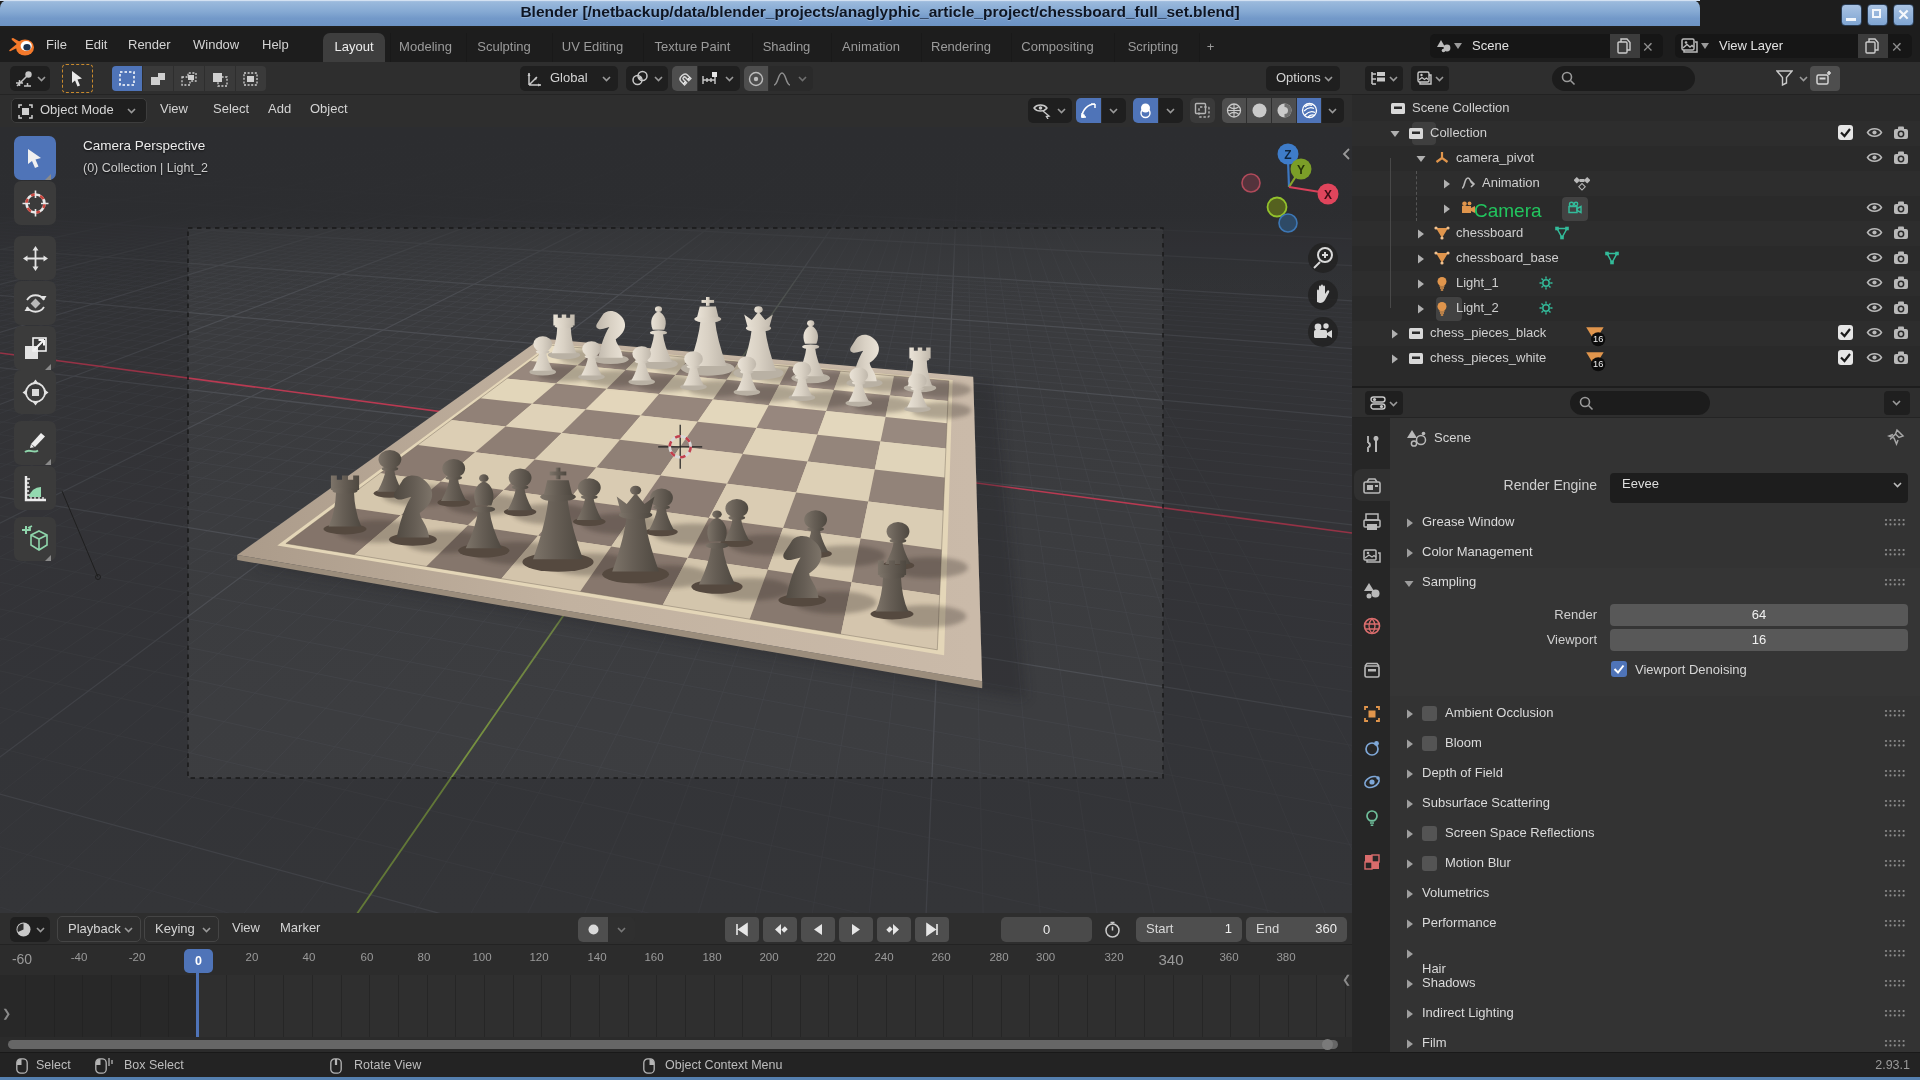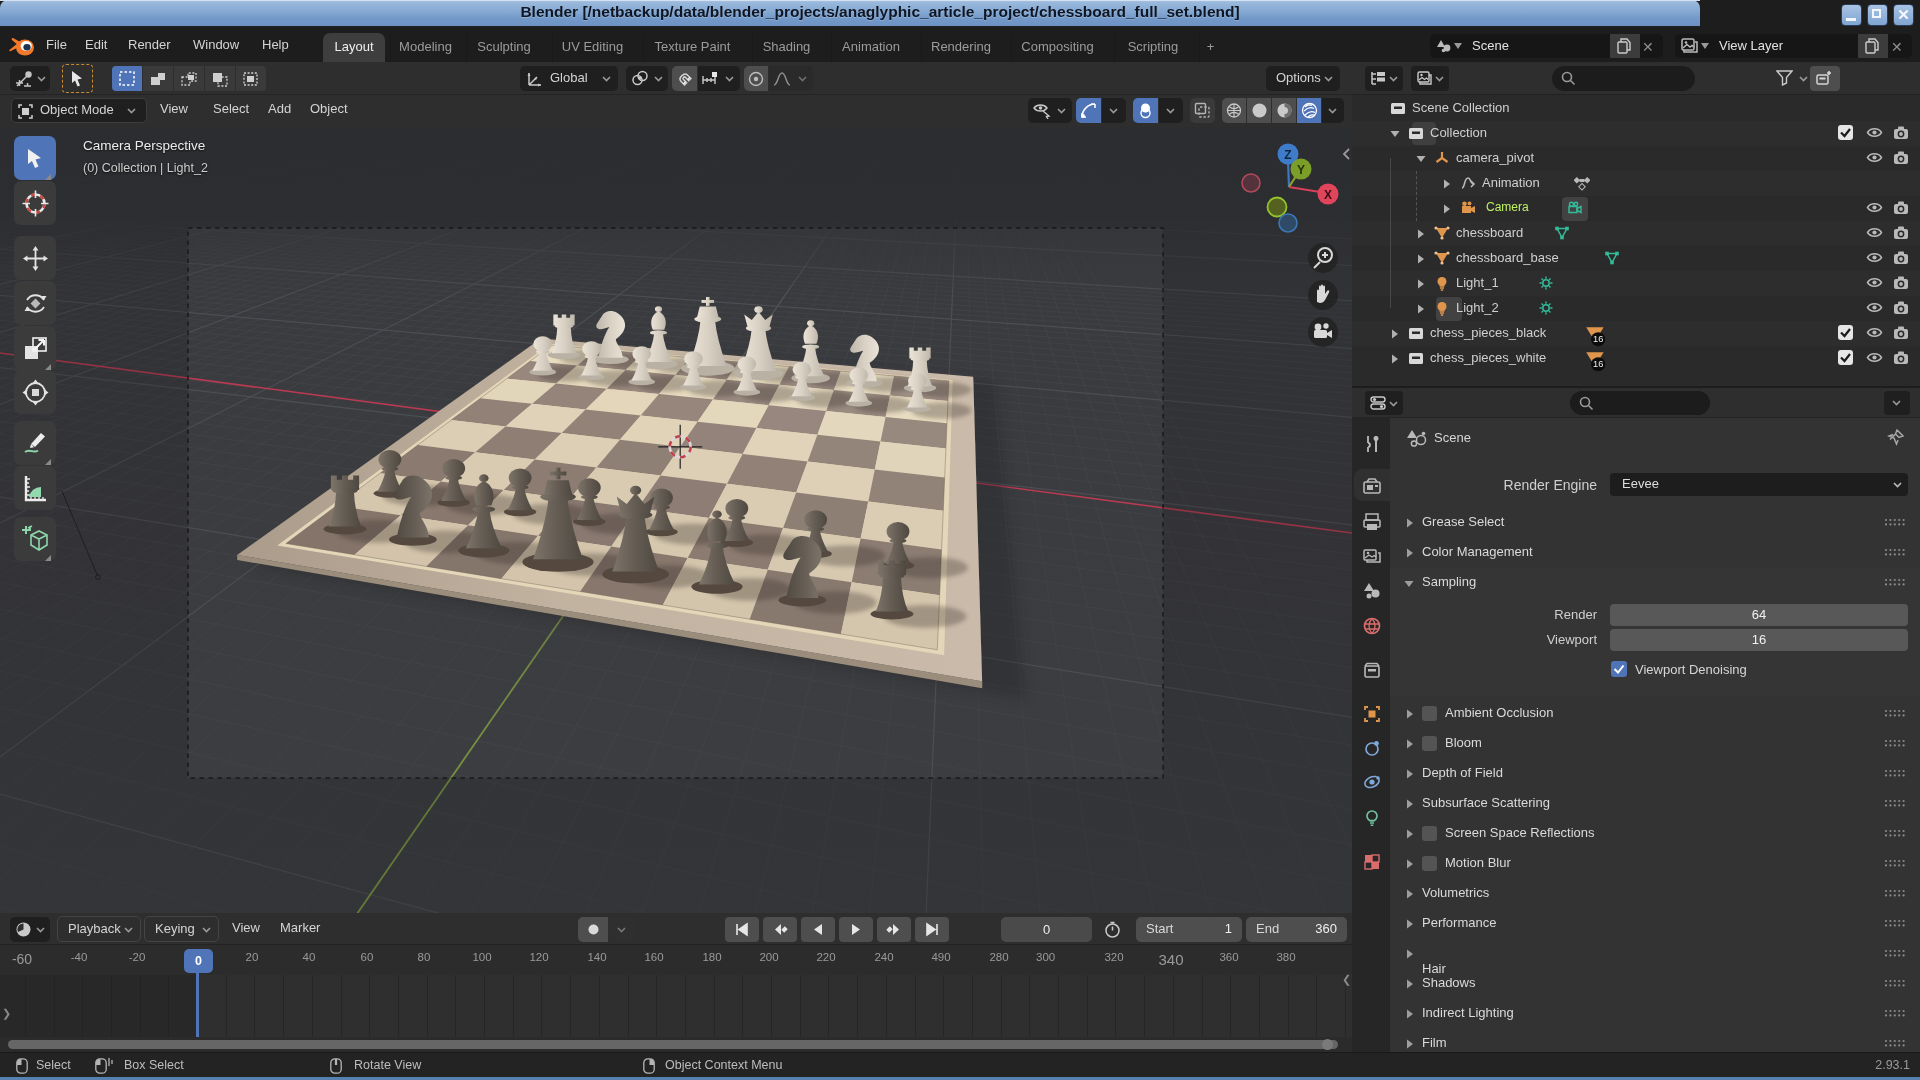--- a/index.html
+++ b/index.html
@@ -992,21 +992,21 @@
     <div class="abs" style="left:210px;top:135px;width:26px;height:24px;background:#424242;border-radius:4px"></div>
     <svg class="abs" style="left:90px;top:142px" width="9" height="10" viewBox="0 0 9 10">
       <path d="M2,0.5 L8,5 L2,9.5 Z" fill="#b0b0b0"></path>
     </svg>
     <svg class="abs" style="left:108px;top:138px" width="16" height="16" viewBox="0 0 16 16">
       <path d="M2,6 L11,6 L11,13 L2,13 Z" fill="#e0954c"></path>
       <circle cx="4.5" cy="3.8" r="2.3" fill="#e0954c"></circle>
       <circle cx="9.5" cy="3.4" r="1.9" fill="#e0954c"></circle>
       <path d="M11,8 L15,6 L15,13 L11,11 Z" fill="#e0954c"></path>
     </svg>
-    <div class="abs" style="left:134px;top:138px;font-size:12px;color:#bef264">Camera</div>
+    <div class="abs" style="left:122px;top:138px;font-size:19px;color:#22c55e">Camera</div>
     <svg class="abs" style="left:215px;top:138px" width="16" height="16" viewBox="0 0 16 16">
       <path d="M2,6.5 L10,6.5 L10,12.5 L2,12.5 Z" fill="none" stroke="#33bb9a" stroke-width="1.5"></path>
       <circle cx="4.5" cy="4.2" r="2" fill="none" stroke="#33bb9a" stroke-width="1.4"></circle>
       <circle cx="9" cy="3.9" r="1.7" fill="none" stroke="#33bb9a" stroke-width="1.4"></circle>
       <path d="M10,8.5 L14,6.5 L14,12.5 L10,10.5 Z" fill="none" stroke="#33bb9a" stroke-width="1.4"></path>
     </svg>
     <svg class="abs" style="left:64px;top:167px" width="9" height="10" viewBox="0 0 9 10">
       <path d="M2,0.5 L8,5 L2,9.5 Z" fill="#b0b0b0"></path>
     </svg>
     <svg class="abs" style="left:82px;top:163px" width="16" height="16" viewBox="0 0 16 16">
@@ -1278,32 +1278,32 @@
       <path d="M6,2 L11,10 L1,10 Z" fill="#b9b9b9"></path>
       <circle cx="15" cy="12" r="4.5" fill="none" stroke="#b9b9b9" stroke-width="1.5"></circle>
       <circle cx="8" cy="15.5" r="2.6" fill="none" stroke="#b9b9b9" stroke-width="1.5"></circle>
       <circle cx="17.5" cy="5.5" r="1.8" fill="#b9b9b9"></circle>
     </svg>
     <div class="abs" style="left:82px;top:42px;font-size:13px;color:#d6d6d6">Scene</div>
     <svg class="abs" style="left:535px;top:40px" width="18" height="18" viewBox="0 0 18 18">
       <path d="M10,2 L16,8 L12,9.5 L8.5,6 Z M8.5,6 L3,11.5 M11,12 L9.5,16 L7,10 L2,8 L6,6.5" stroke="#a8a8a8" stroke-width="1.5" fill="none"></path>
     </svg>
     <div class="abs" style="left:85px;top:89px;width:160px;text-align:right;font-size:14px;color:#cfcfcf">Render Engine</div>
-    <div class="abs" style="left:258px;top:85px;width:298px;height:23px;background:#1d1d1d;border-radius:4px">
+    <div class="abs" style="left:258px;top:85px;width:298px;height:30px;background:#1d1d1d;border-radius:4px">
       <div class="abs" style="left:12px;top:3px;font-size:13px;color:#dedede">Eevee</div>
       <svg class="abs" style="left:283px;top:9px" width="9" height="6" viewBox="0 0 9 6">
         <path d="M1,1 L4.5,4.5 L8,1" stroke="#bbb" stroke-width="1.6" fill="none"></path>
       </svg>
     </div>
     <div class="abs" style="left:38px;top:180px;width:530px;height:128px;background:#353535"></div>
     <div class="abs" style="left:38px;top:125px;width:530px;height:24px">
       <svg class="abs" style="left:15px;top:5px" width="9" height="10" viewBox="0 0 9 10">
         <path d="M2,0.5 L8,5 L2,9.5 Z" fill="#9e9e9e"></path>
       </svg>
-      <div class="abs" style="left:32px;top:1px;font-size:13px;color:#dadada">Grease Select</div>
+      <div class="abs" style="left:32px;top:1px;font-size:13px;color:#dadada">Grease Window</div>
       <svg class="abs" style="left:494px;top:5px" width="22" height="9" viewBox="0 0 22 9">
         <circle cx="2.0" cy="2.0" r="1.1" fill="#8a8a8a"></circle>
         <circle cx="6.4" cy="2.0" r="1.1" fill="#8a8a8a"></circle>
         <circle cx="10.8" cy="2.0" r="1.1" fill="#8a8a8a"></circle>
         <circle cx="15.200000000000001" cy="2.0" r="1.1" fill="#8a8a8a"></circle>
         <circle cx="19.6" cy="2.0" r="1.1" fill="#8a8a8a"></circle>
         <circle cx="2.0" cy="6.4" r="1.1" fill="#8a8a8a"></circle>
         <circle cx="6.4" cy="6.4" r="1.1" fill="#8a8a8a"></circle>
         <circle cx="10.8" cy="6.4" r="1.1" fill="#8a8a8a"></circle>
         <circle cx="15.200000000000001" cy="6.4" r="1.1" fill="#8a8a8a"></circle>
@@ -1667,21 +1667,21 @@
     <div class="abs" style="left:347px;top:38px;width:40px;text-align:center;font-size:11.5px;color:#9a9a9a">60</div>
     <div class="abs" style="left:404px;top:38px;width:40px;text-align:center;font-size:11.5px;color:#9a9a9a">80</div>
     <div class="abs" style="left:462px;top:38px;width:40px;text-align:center;font-size:11.5px;color:#9a9a9a">100</div>
     <div class="abs" style="left:519px;top:38px;width:40px;text-align:center;font-size:11.5px;color:#9a9a9a">120</div>
     <div class="abs" style="left:577px;top:38px;width:40px;text-align:center;font-size:11.5px;color:#9a9a9a">140</div>
     <div class="abs" style="left:634px;top:38px;width:40px;text-align:center;font-size:11.5px;color:#9a9a9a">160</div>
     <div class="abs" style="left:692px;top:38px;width:40px;text-align:center;font-size:11.5px;color:#9a9a9a">180</div>
     <div class="abs" style="left:749px;top:38px;width:40px;text-align:center;font-size:11.5px;color:#9a9a9a">200</div>
     <div class="abs" style="left:806px;top:38px;width:40px;text-align:center;font-size:11.5px;color:#9a9a9a">220</div>
     <div class="abs" style="left:864px;top:38px;width:40px;text-align:center;font-size:11.5px;color:#9a9a9a">240</div>
-    <div class="abs" style="left:921px;top:38px;width:40px;text-align:center;font-size:11.5px;color:#9a9a9a">490</div>
+    <div class="abs" style="left:921px;top:38px;width:40px;text-align:center;font-size:11.5px;color:#9a9a9a">260</div>
     <div class="abs" style="left:979px;top:38px;width:40px;text-align:center;font-size:11.5px;color:#9a9a9a">280</div>
     <div class="abs" style="left:1036px;top:38px;width:40px;text-align:left;font-size:11.5px;color:#9a9a9a">300</div>
     <div class="abs" style="left:1094px;top:38px;width:40px;text-align:center;font-size:11.5px;color:#9a9a9a">320</div>
     <div class="abs" style="left:1151px;top:38px;width:40px;text-align:center;font-size:15px;color:#9a9a9a">340</div>
     <div class="abs" style="left:1209px;top:38px;width:40px;text-align:center;font-size:11.5px;color:#9a9a9a">360</div>
     <div class="abs" style="left:1266px;top:38px;width:40px;text-align:center;font-size:11.5px;color:#9a9a9a">380</div>
     <div class="abs" style="left:0;top:62px;width:1352px;height:62px;background:#2f2f2f"></div>
     <div class="abs" style="left:0;top:62px;width:197px;height:62px;background:#282828"></div>
     <div class="abs" style="left:197.0px;top:62px;width:1px;height:62px;background:#262626"></div>
     <div class="abs" style="left:225.7px;top:62px;width:1px;height:62px;background:#262626"></div>

